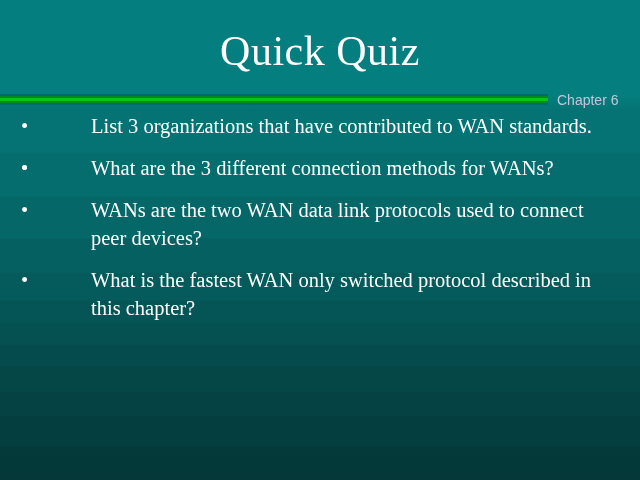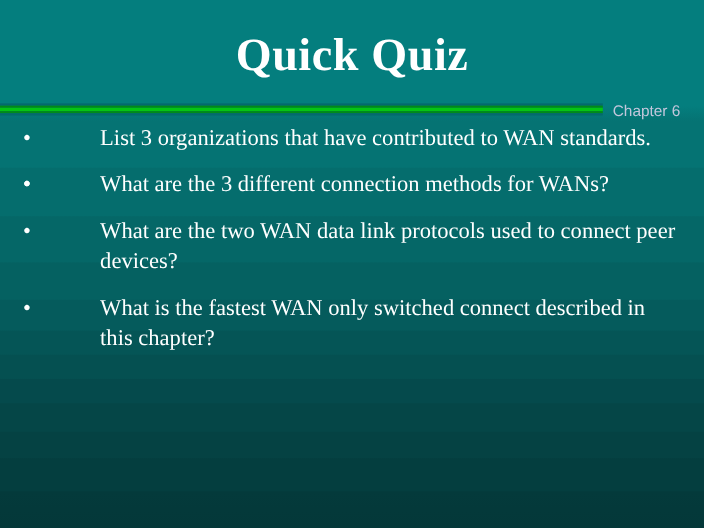--- a/index.html
+++ b/index.html
@@ -54,21 +54,21 @@
     left: 0;
     top: 26px;
     width: 640px;
     text-align: center;
   }
   .title-text {
     display: inline-block;
     color: #ffffff;
     font-size: 42px;
     line-height: 50px;
-    font-weight: bold;
+    font-weight: normal;
     letter-spacing: 0.5px;
     font-family: "Liberation Serif", "DejaVu Serif", serif;
   }
 
   
   .divider {
     position: absolute;
     left: 0;
     top: 94px;
     width: 548px;
@@ -159,23 +159,23 @@
       <span class="bullet-marker">•</span>
     </div>
 
     <div class="bullet-item">
       <span class="bullet-marker">•</span>
       <span class="bullet-text">What are the 3 different connection methods for WANs?</span>
     </div>
 
     <div class="bullet-item">
       <span class="bullet-marker">•</span>
-      <span class="bullet-text">What are the two WAN data link protocols used to connect peer devices?</span>
+      <span class="bullet-text">WANs are the two WAN data link protocols used to connect peer devices?</span>
     </div>
 
     <div class="bullet-item">
       <span class="bullet-marker">•</span>
-      <span class="bullet-text">What is the fastest WAN only switched connect described in this chapter?</span>
+      <span class="bullet-text">What is the fastest WAN only switched protocol described in this chapter?</span>
     </div>
 
   </div>
 
 </div>
 
 </body></html>

